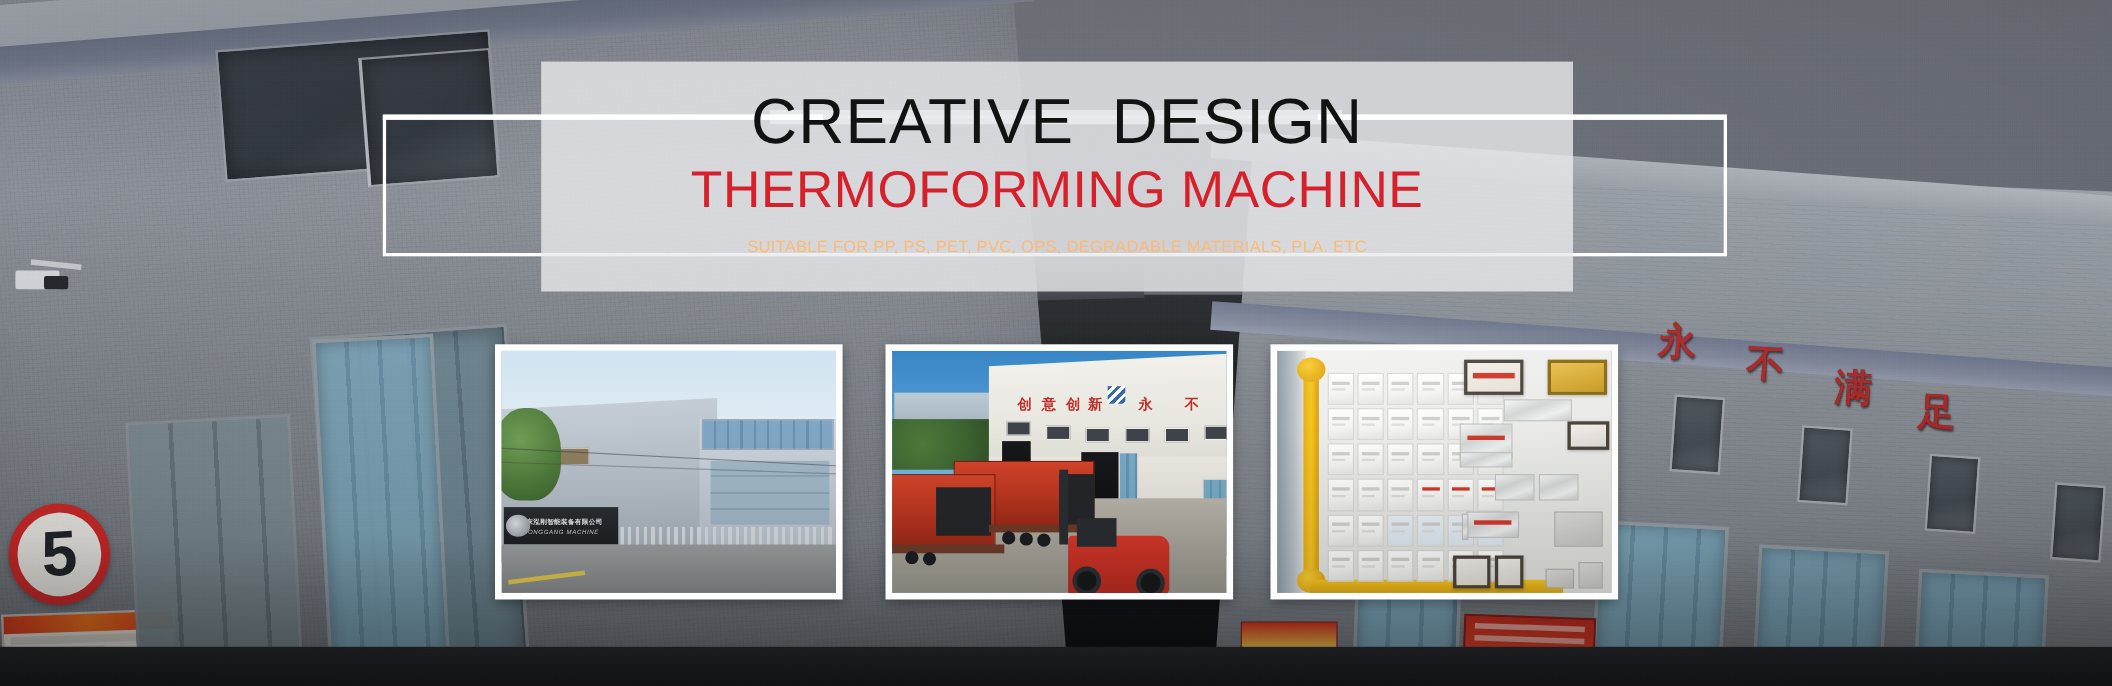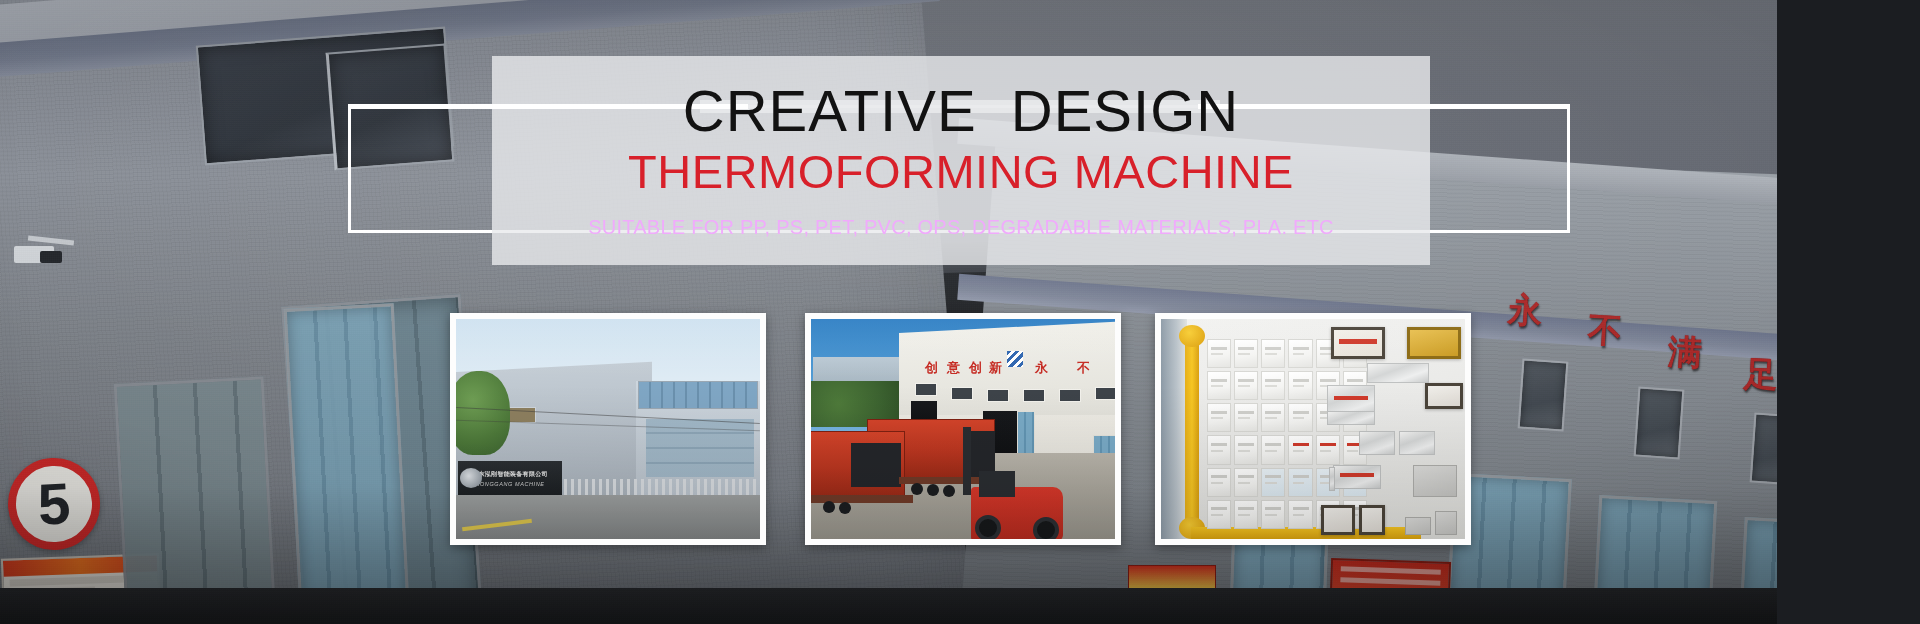--- a/index.html
+++ b/index.html
@@ -1,19 +1,19 @@
 <!DOCTYPE html>
 <html><head>
 <meta charset="utf-8">
 <style>
   * { margin:0; padding:0; box-sizing:border-box; }
   html,body{ background:#1b1d21; }
 
   .stage{
-    position:relative; width:1777px; height:624px; overflow:hidden;
+    position:relative; width:1920px; height:624px; overflow:hidden;
     font-family:"Liberation Sans", sans-serif;
     background:#5c6068;
   }
 
   
   .bg{ position:absolute; inset:0; overflow:hidden; }
 
   
   .bg-sky{
     position:absolute; left:0; top:0; width:100%; height:100%;
@@ -227,21 +227,21 @@
     font-size:58px; line-height:1; color:#121212; font-weight:400;
     letter-spacing:1px; white-space:pre;
   }
   .hero-sub{
     margin-top:8px;
     font-size:47px; line-height:1; color:#d8202a; font-weight:400;
     letter-spacing:.5px; white-space:pre;
   }
   .hero-tag{
     margin-top:22px;
-    font-size:20px; line-height:1; color:#f0abfc; font-weight:400;
+    font-size:15px; line-height:1; color:#fdba74; font-weight:400;
     letter-spacing:.25px; white-space:pre;
   }
 
   
   .thumbs{ position:absolute; left:450px; top:313px; width:720px; height:232px; }
   .thumb{
     position:absolute; top:0; width:316px; height:232px;
     background:#fdfdfd; padding:6px;
     box-shadow:0 3px 10px rgba(0,0,0,.35);
   }

